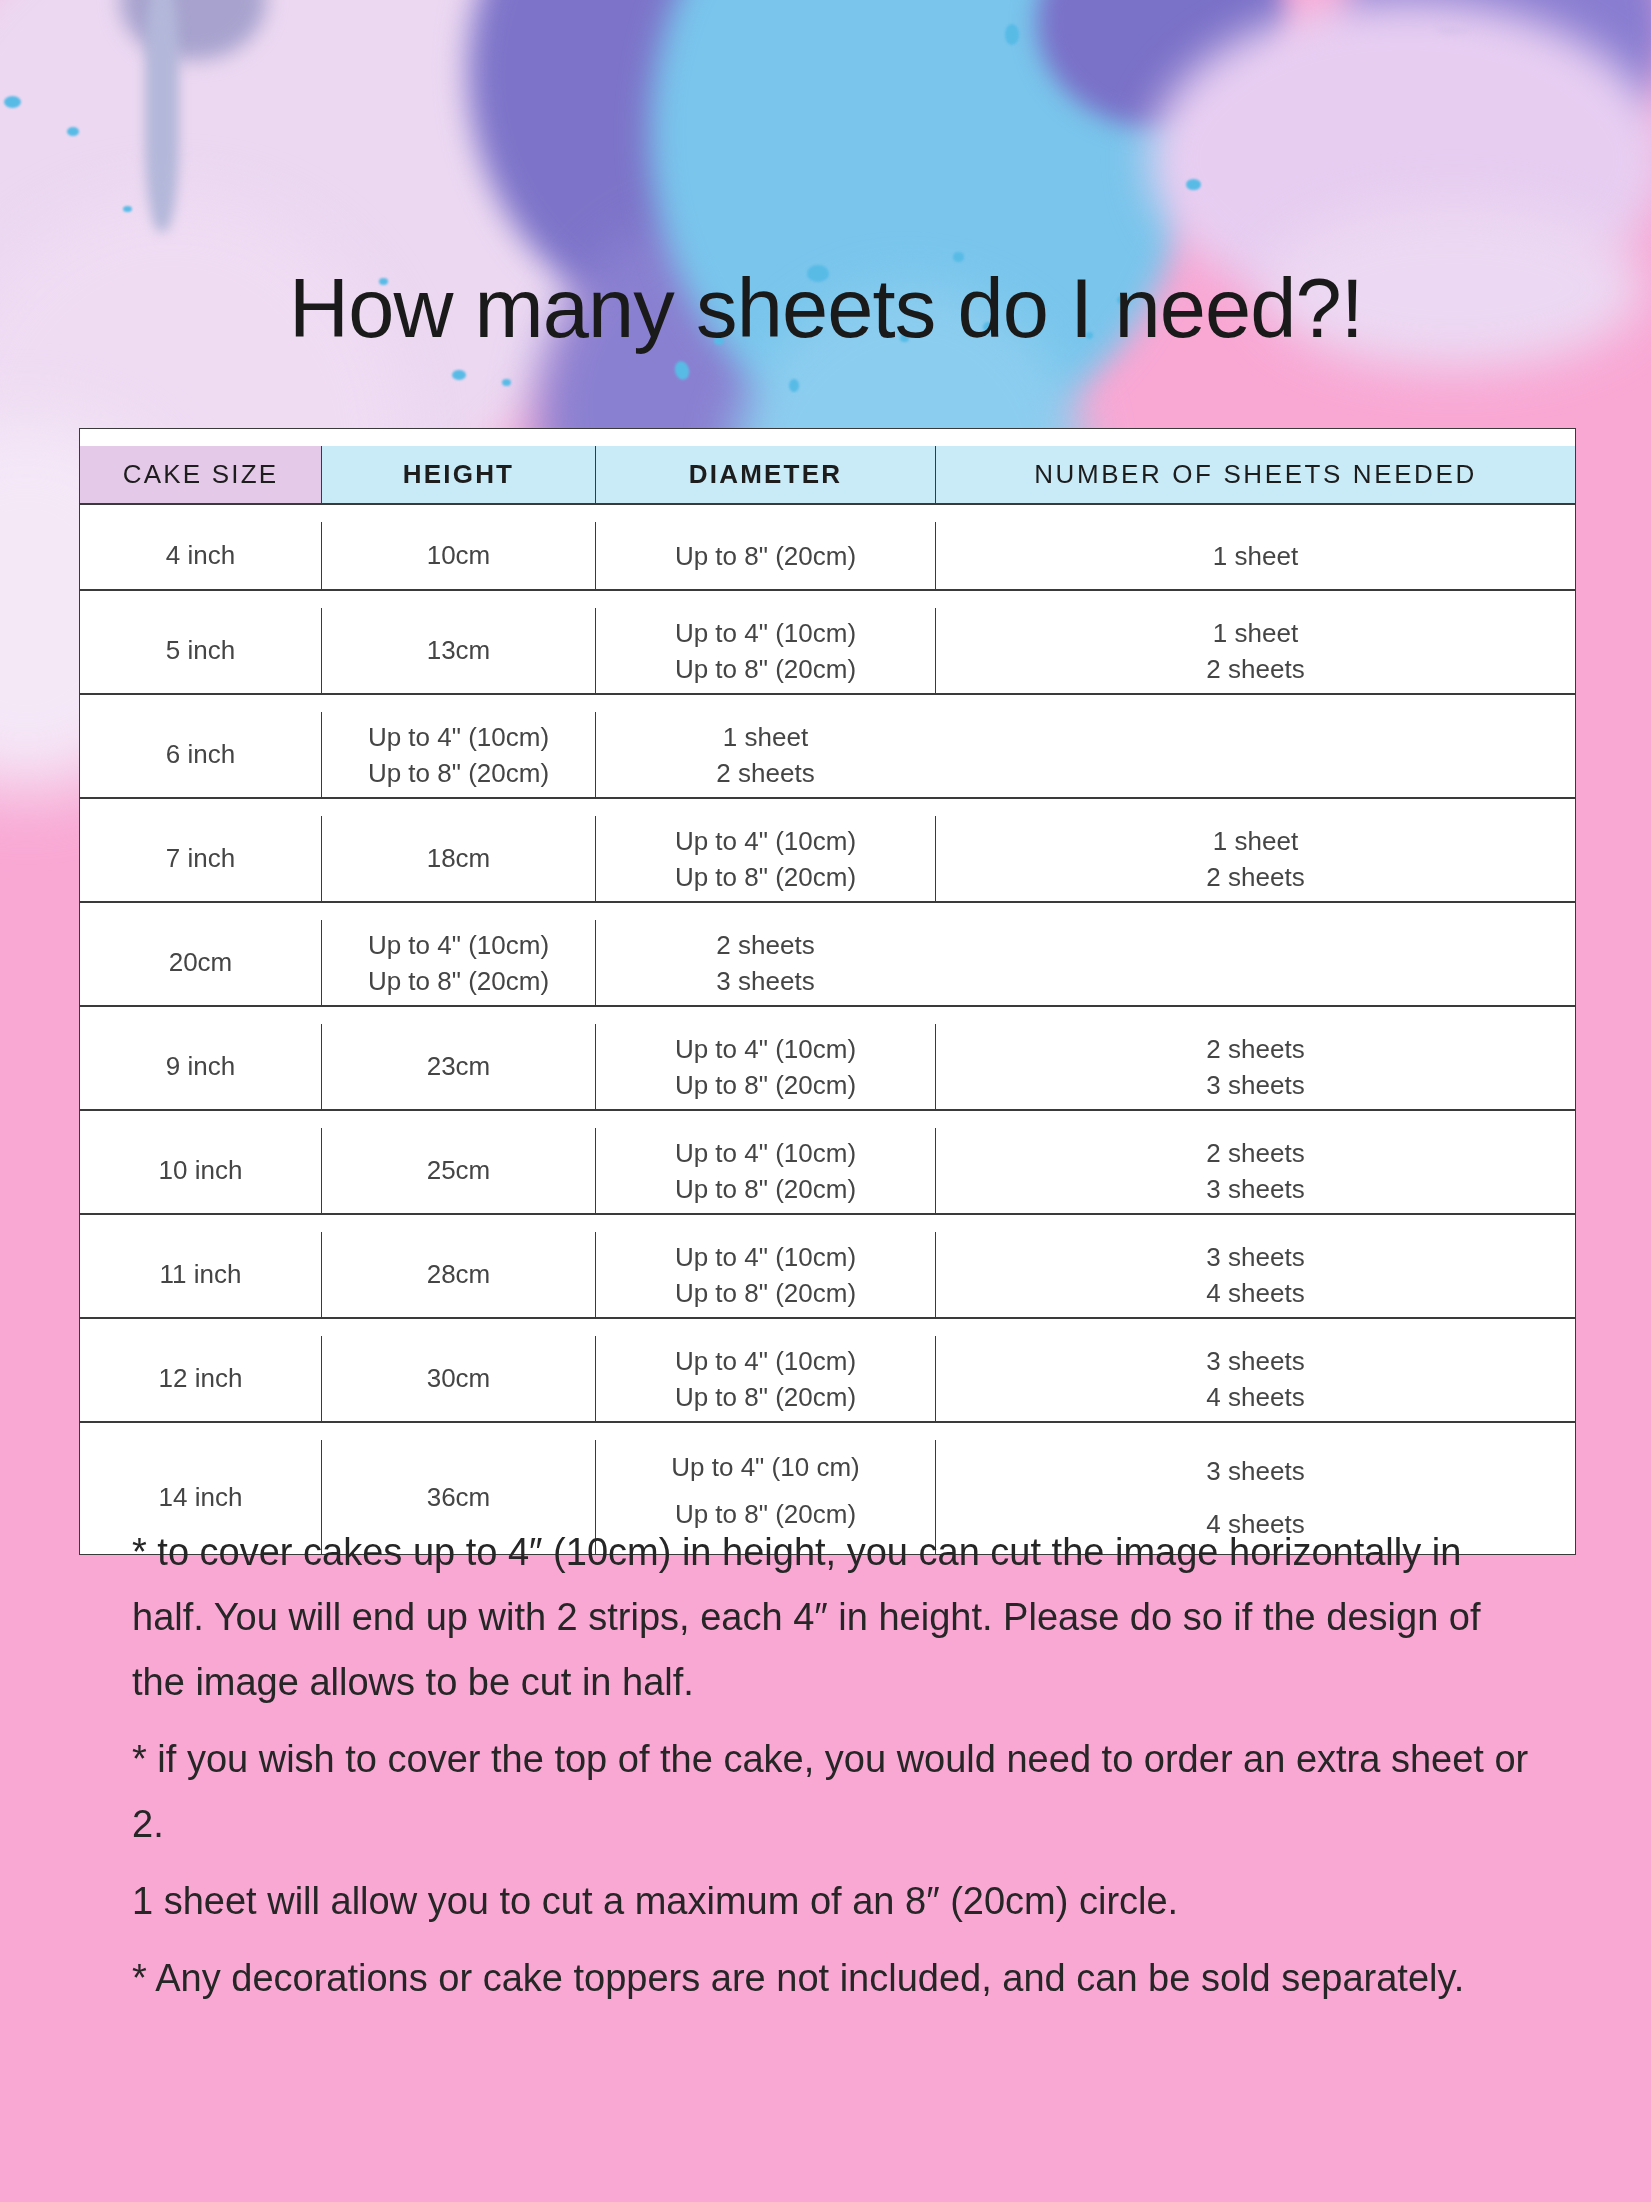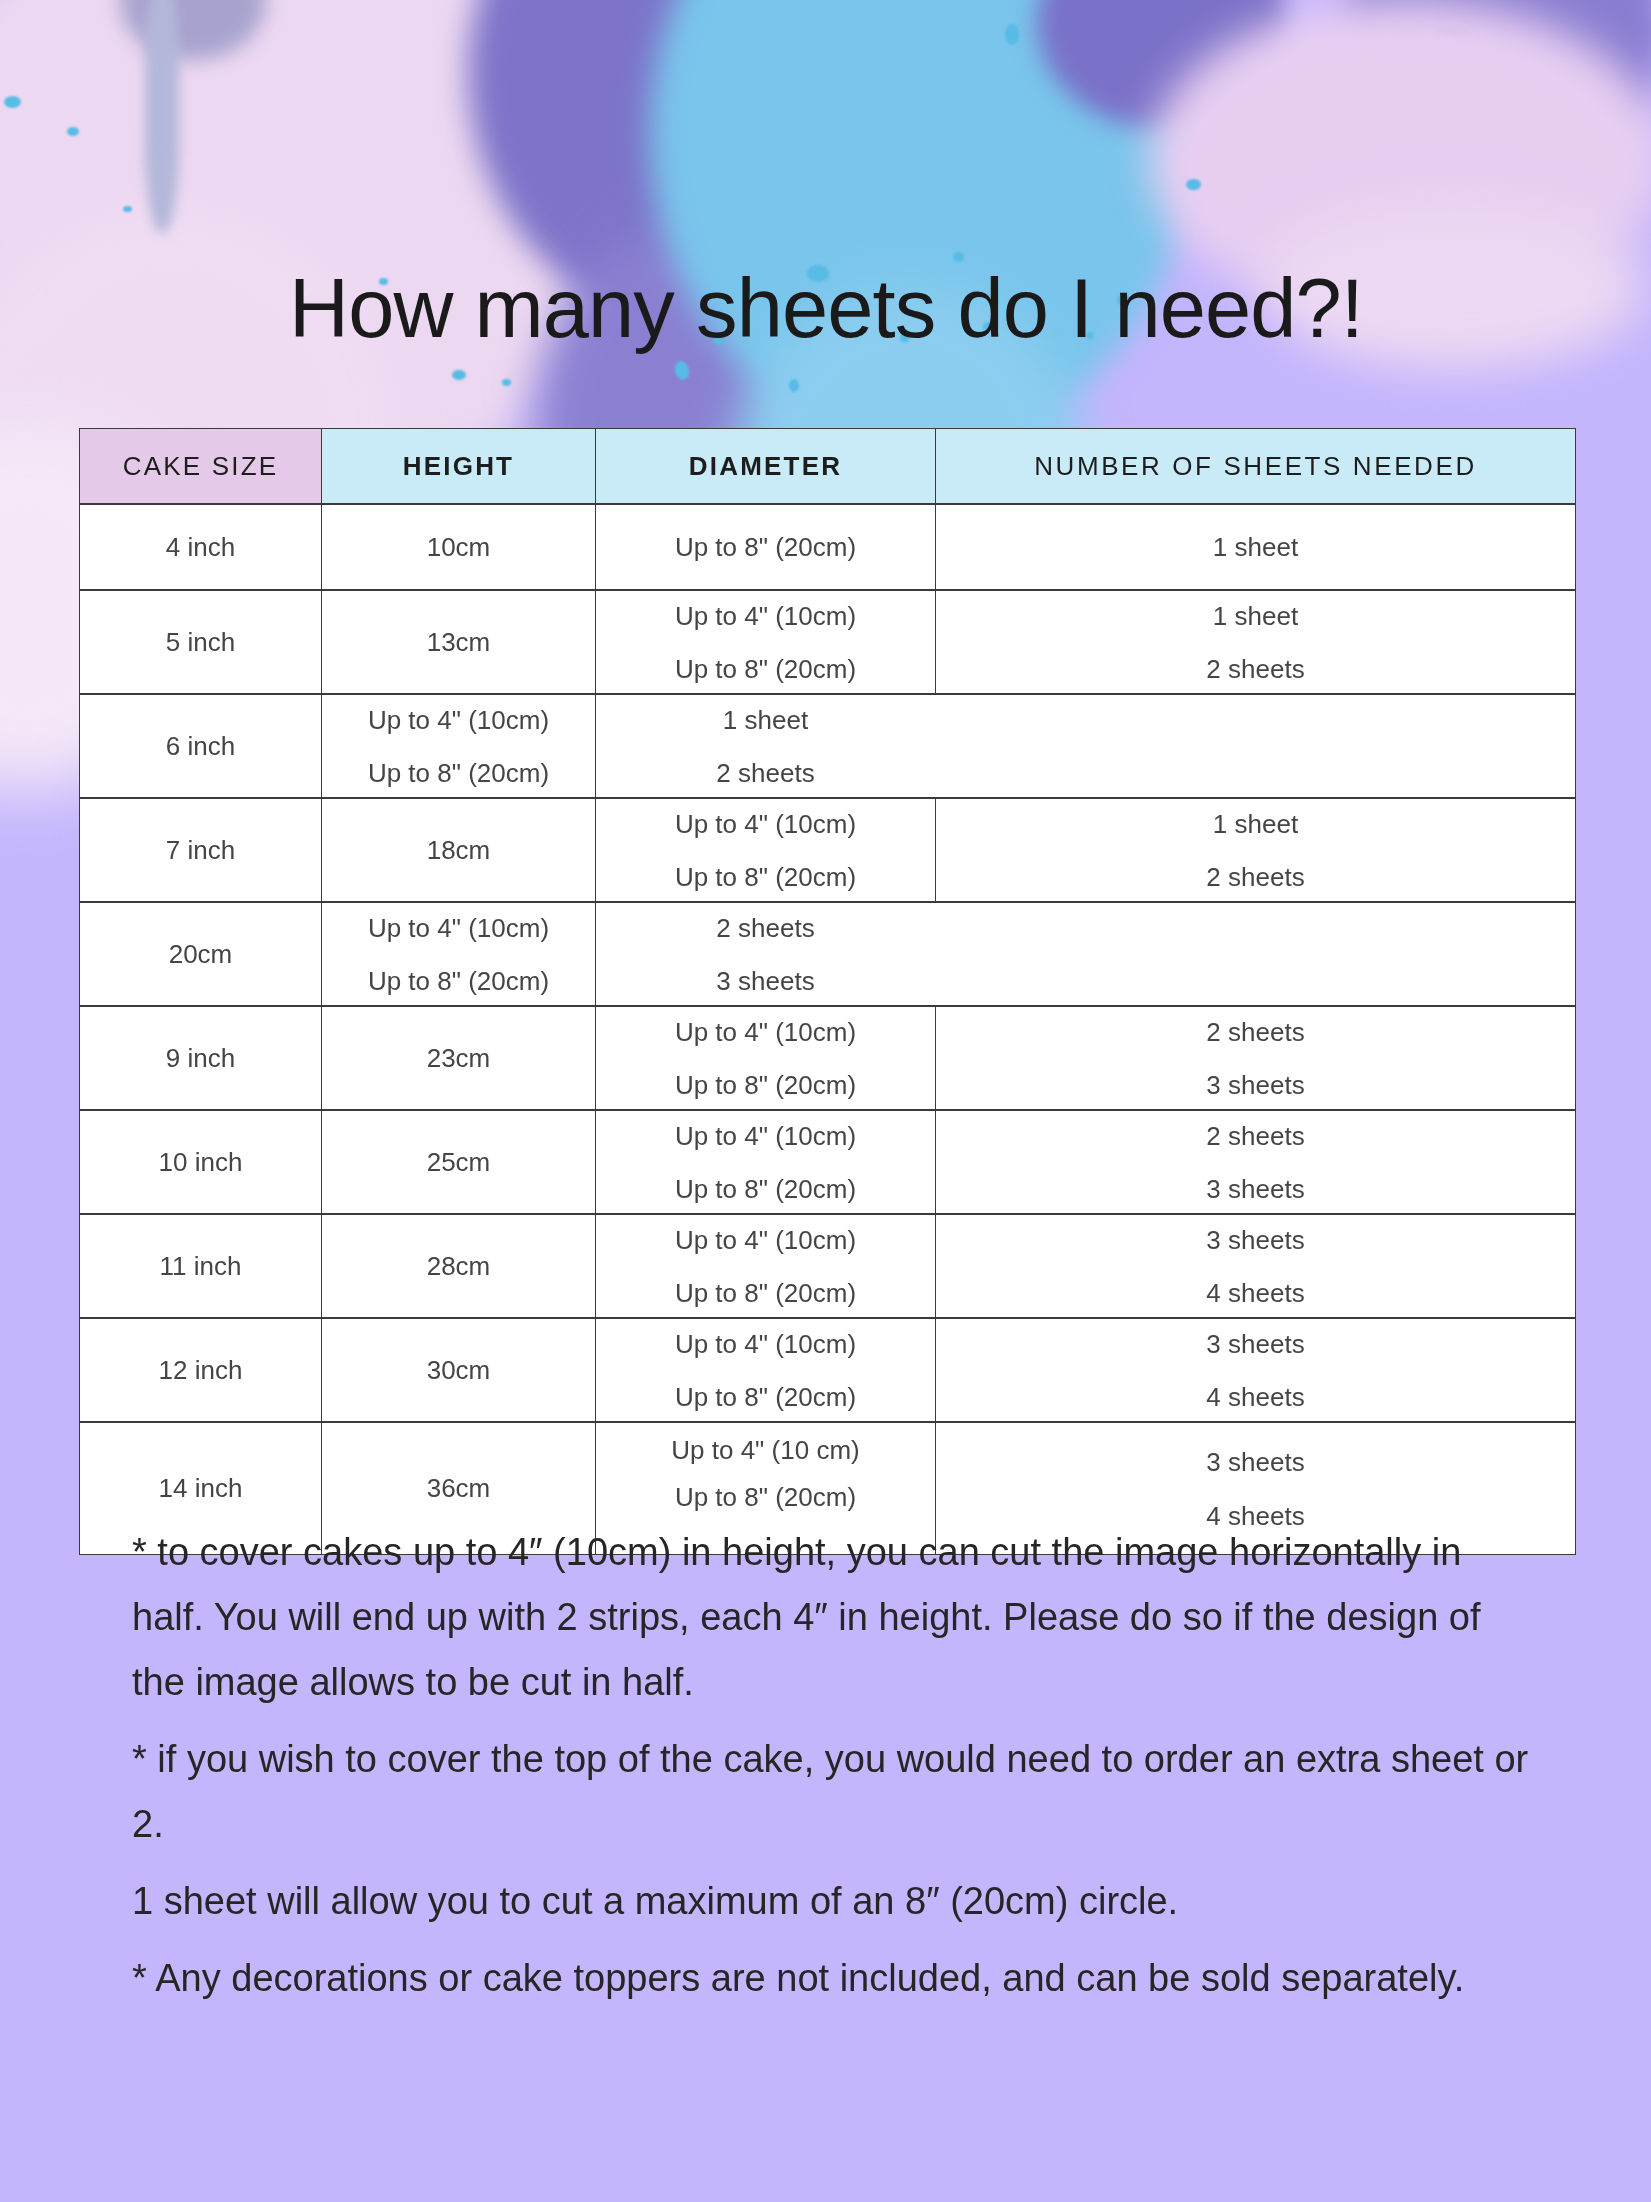--- a/index.html
+++ b/index.html
@@ -10,21 +10,21 @@
     --text-body:#454545;
     --title-color:#1a1a1a;
     --notes-color:#262626;
     --watercolor-pink:#ecd8f1;
     --watercolor-purple:#7d74c9;
     --watercolor-blue:#79c5ec;
     --droplet-blue:#58bbe6;
   }
   html,body{margin:0;padding:0;background:#ffffff;}
   .page{
-    position:relative;width:1652px;height:2203px;background:#c4b5fd;
+    position:relative;width:1652px;height:2203px;background:#f9a8d4;
     overflow:hidden;font-family:"Liberation Sans",sans-serif;
   }
 
   
   .art{position:absolute;left:0;top:0;width:1652px;height:1032px;overflow:hidden;}
   .b{position:absolute;border-radius:50%;}
   .pinkL1{left:-103px;top:-129px;width:714px;height:662px;background:var(--watercolor-pink);filter:blur(22.4px);}
   .pinkL2{left:-60px;top:198px;width:465px;height:490px;background:#efdcf3;filter:blur(27.5px);}
   .pinkL3{left:-146px;top:422px;width:344px;height:370px;background:#f4e8f7;filter:blur(34px);}
   .dripSrc{left:120px;top:-60px;width:146px;height:120px;background:#a7a3ce;filter:blur(10.3px);}
@@ -58,21 +58,21 @@
     color:var(--text-body);
   }
   .thead,.trow{display:grid;grid-template-columns:241px 274px 340px 1fr;box-sizing:border-box;}
   .thead{height:74px;}
   .trow{height:104px;border-top:2.6px solid var(--border);}
   .row-first{height:86px;}
   .row-last{height:133px;}
   .cell{
     border-left:1.7px solid var(--border);
     display:flex;align-items:center;justify-content:center;
-    font-size:26px;box-sizing:border-box;text-align:center;
+    font-size:26px;box-sizing:border-box;text-align:center;margin-top:17px;
   }
   .cell:first-child{border-left:none;}
   .thead .cell{font-size:26px;letter-spacing:2.2px;color:var(--text-dark);background:var(--header-blue);}
   .thead .c1{background:var(--header-pink);font-weight:400;}
   .thead .c2,.thead .c3{font-weight:700;}
   .thead .c4{letter-spacing:2.6px;}
   .stack{flex-direction:column;align-self:stretch;justify-content:space-between;padding:9.5px 0 7.7px;}
   .row-first .stack{justify-content:center;}
   .row-last .stack.heights{justify-content:flex-start;gap:15.5px;padding-top:12px;}
   .row-last .stack.sheets{justify-content:center;gap:22.4px;}

